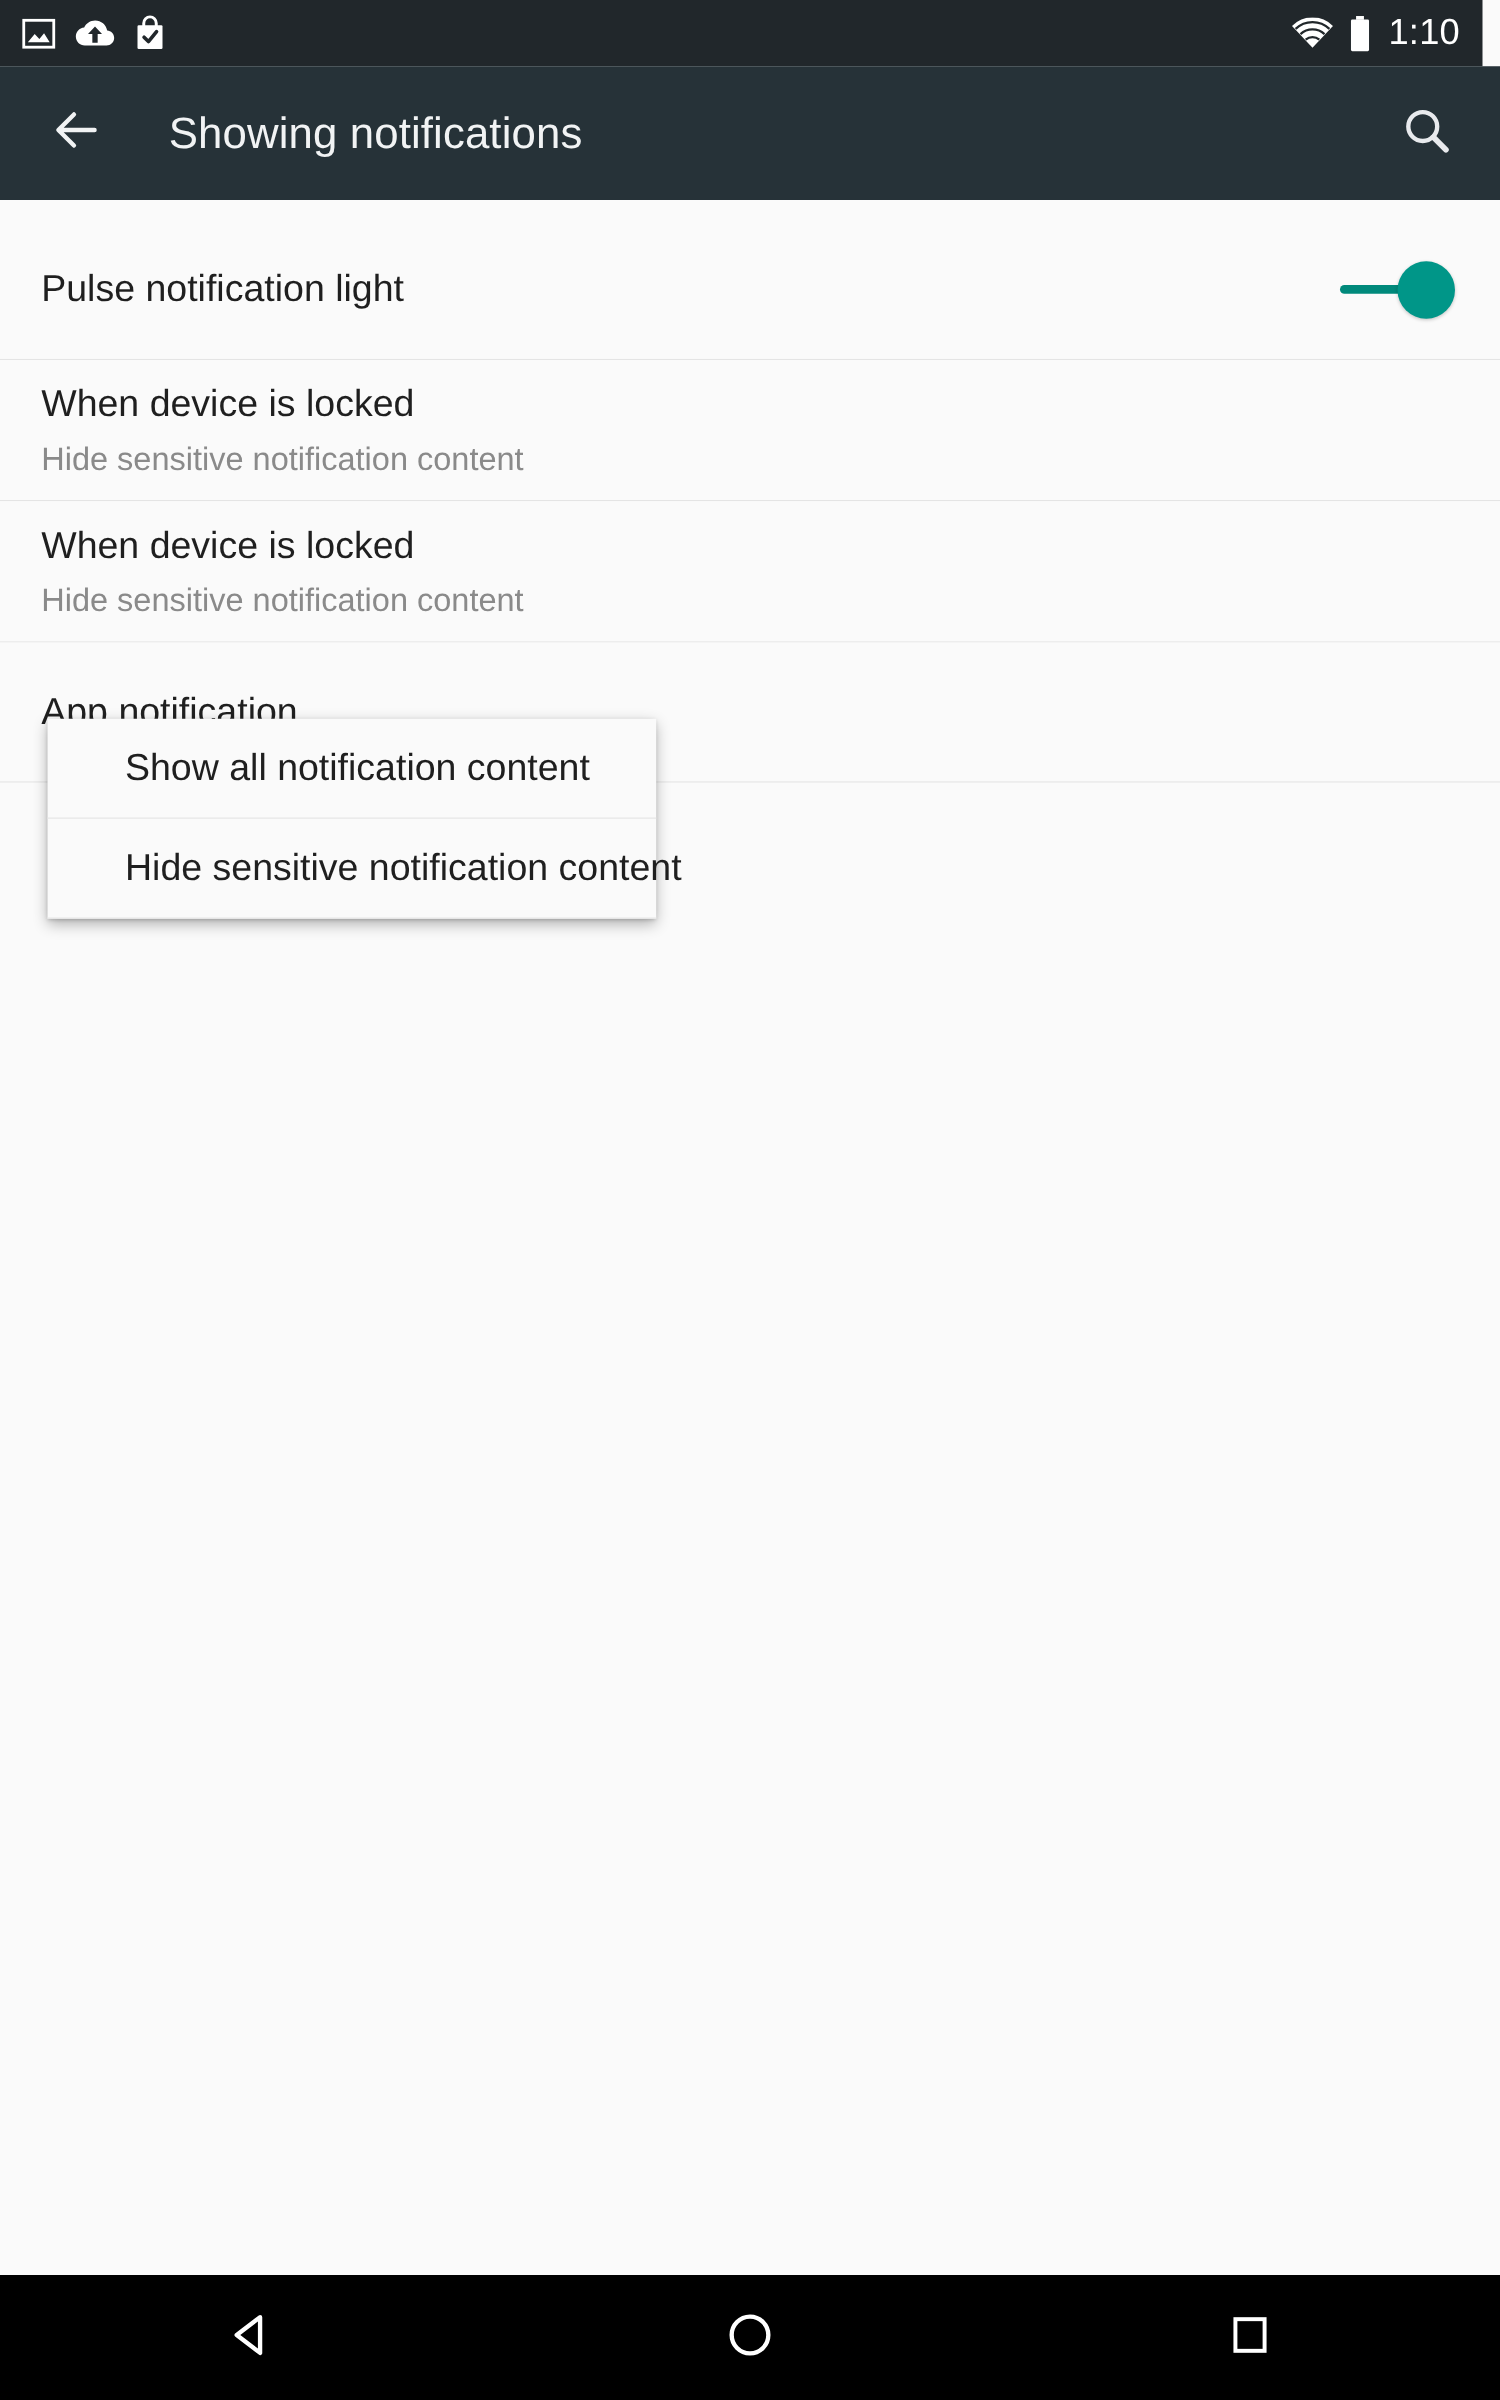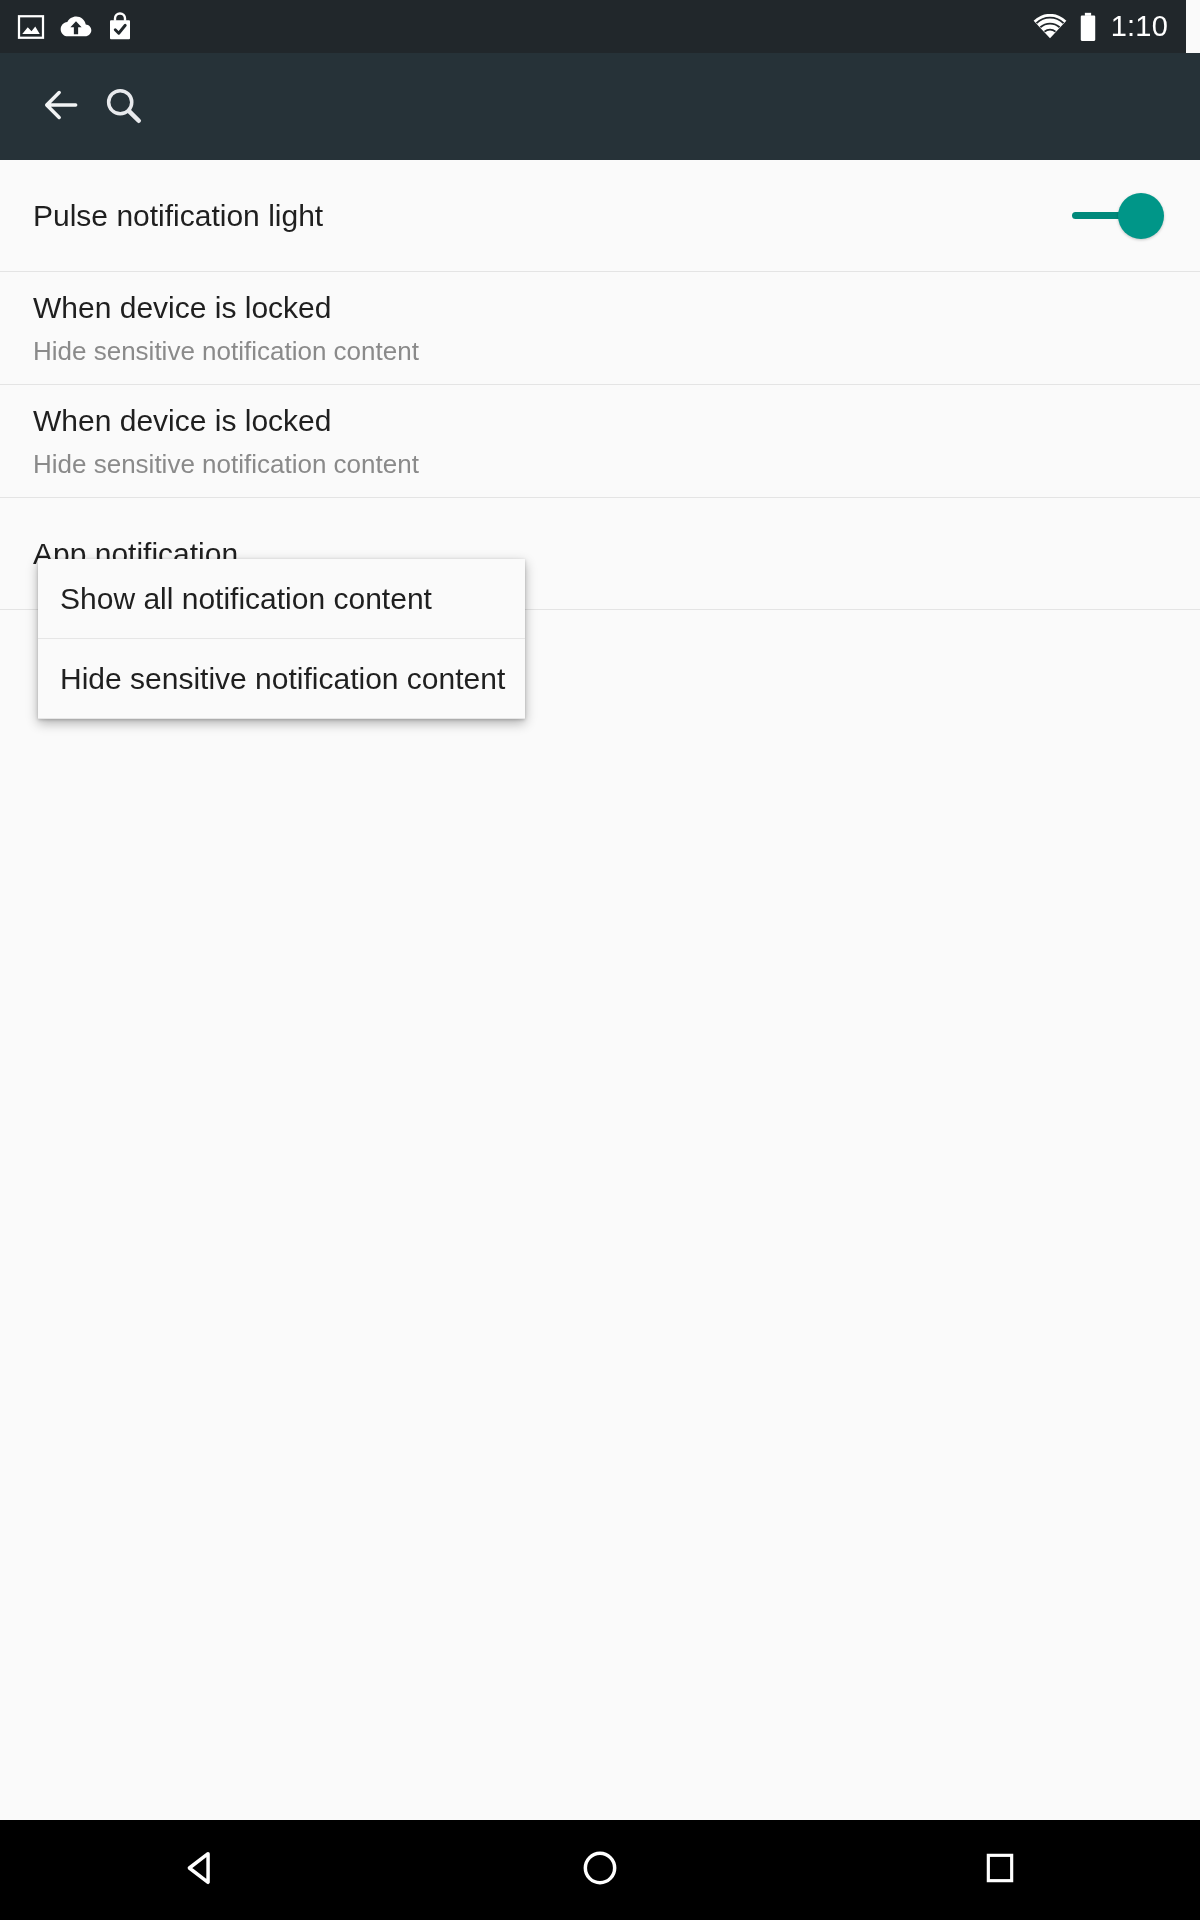--- a/index.html
+++ b/index.html
@@ -76,21 +76,21 @@
   }
   .search-btn {
     width: 62px; height: 62px;
     display: flex; align-items: center; justify-content: center;
     flex: 0 0 auto;
   }
 
   
   .content {
     position: absolute;
-    top: 160px; left: 0;
+    top: 176px; left: 0;
     width: 1200px;
     bottom: 100px;
     background: #fafafa;
   }
   .list-row {
     position: relative;
     box-sizing: border-box;
     padding: 0 30px 0 33px;
     display: flex;
     align-items: center;
@@ -159,20 +159,21 @@
   }
   .popup-item {
     height: 79px;
     display: flex;
     align-items: center;
     box-sizing: border-box;
     padding: 0 24px 0 22px;
     font-size: 30px;
     color: #1f1f1f;
     white-space: nowrap;
+    margin-left: 40px;
   }
   .popup-divider {
     height: 1px;
     background: #e6e6e6;
     margin: 0;
   }
 
   
   .nav-bar {
     position: absolute;
@@ -236,20 +237,21 @@
 </div>
 
 <div class="app-bar">
   <div class="back-btn">
     <span>
       <svg width="44" height="44" viewBox="0 0 24 24">
         <path d="M20 12 H5.2 M11 5.2 L4.2 12 L11 18.8" fill="none" stroke="#f1f3f4" stroke-width="1.9" stroke-linecap="round" stroke-linejoin="round"></path>
       </svg>
     </span>
   </div>
+  <div class="app-title">Showing notifications</div>
   <div class="search-btn">
     <span>
       <svg width="42" height="42" viewBox="0 0 24 24">
         <circle cx="10.4" cy="10.4" r="6.6" fill="none" stroke="#e8eaed" stroke-width="2"></circle>
         <path d="M15.3 15.3 L21 21" fill="none" stroke="#e8eaed" stroke-width="2.6" stroke-linecap="round"></path>
       </svg>
     </span>
   </div>
 </div>
 

